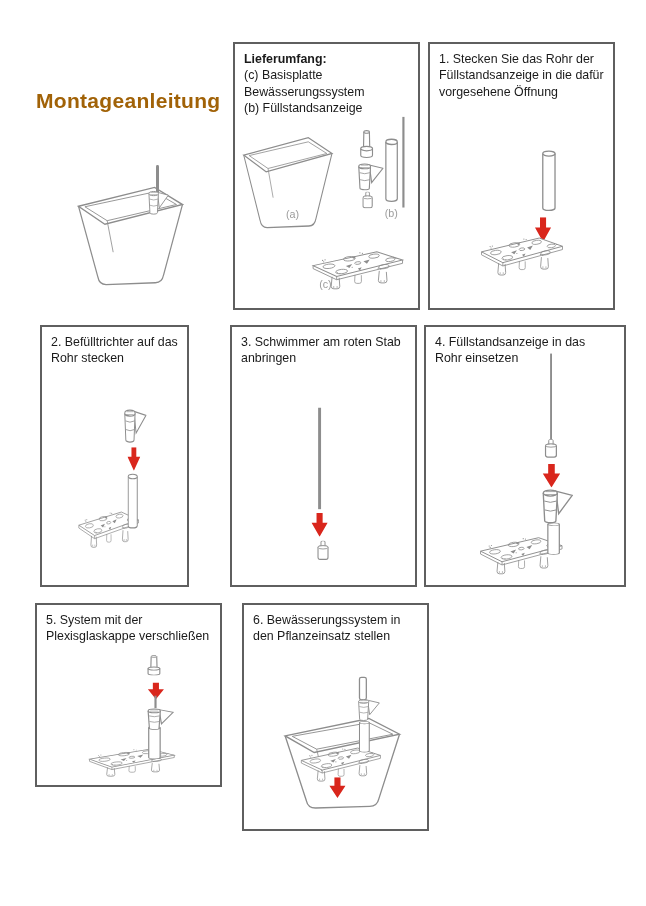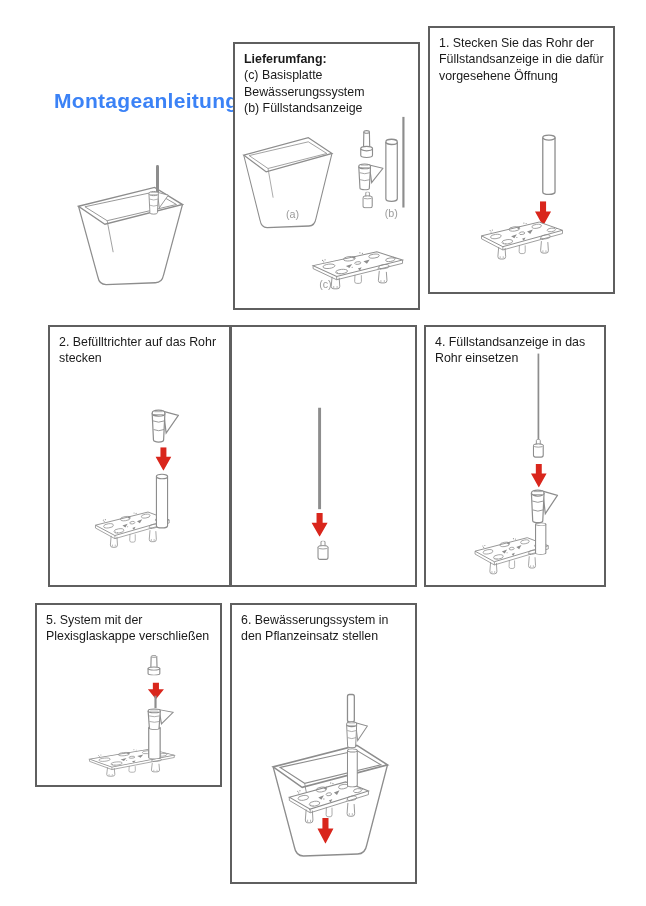--- a/index.html
+++ b/index.html
@@ -3,21 +3,21 @@
 <meta charset="utf-8">
 <style>
   html,body { margin:0; padding:0; background:#fff; }
   .page {
     position:relative; width:646px; height:906px; background:#fff;
     font-family:"Liberation Sans","DejaVu Sans",sans-serif; color:#141414;
     overflow:hidden;
   }
   .doc-title {
     position:absolute; left:36px; top:75px;
-    font-size:21px; font-weight:bold; letter-spacing:.3px; color:#3b82f6;margin-left:18px;
+    font-size:21px; font-weight:bold; letter-spacing:.3px; color:#a16207;
   }
   .panel {
     position:absolute; box-sizing:border-box; background:#fff;
     border:2px solid var(--border-gray,#5f5f5f);
   }
   .panel-textblock { position:relative; z-index:2; margin:0; padding:7px 9px 0 9px; }
   .panel-text, .delivery-line {
     margin:0; font-size:12.4px; line-height:1.32; color:#1a1a1a;
   }
   .delivery-heading { font-weight:bold; }
@@ -135,52 +135,55 @@
       <use href="#sym-funnel" x="124" y="119" width="28" height="30"></use>
       <use href="#sym-float" x="130" y="150" width="11" height="17"></use>
       <use href="#sym-tube" x="153" y="95" width="14" height="67"></use>
       <rect x="171" y="74" width="2.2" height="92" class="rod"></rect>
       <text class="part-label" x="153" y="176">(b)</text>
       <use href="#sym-plate" x="78" y="209" width="95" height="44"></use>
       <text class="part-label" x="86" y="248">(c)</text>
     </svg>
   </section>
 
-  <section class="panel" style="left:428px;top:26px;width:187px;height:268px">
+  <section class="panel" style="left:428px;top:42px;width:187px;height:268px">
     <div class="panel-textblock">
         <p class="panel-text">1. Stecken Sie das Rohr der Füllstandsanzeige in die dafür vorgesehene Öffnung</p>
       </div>
     <svg class="illus" viewBox="0 0 187 268" preserveAspectRatio="none">
       <use href="#sym-tube" x="114" y="107" width="15" height="64"></use>
       <use href="#sym-arrow" x="107" y="176" width="17" height="25" class="arrow-icon"></use>
       <use href="#sym-plate" x="51" y="195" width="86" height="44"></use>
     </svg>
   </section>
 
-  <section class="panel" style="left:48px;top:325px;width:183px;height:262px">
+  <section class="panel" style="left:40px;top:325px;width:149px;height:262px">
     <div class="panel-textblock">
         <p class="panel-text">2. Befülltrichter auf das Rohr stecken</p>
       </div>
     <svg class="illus" viewBox="0 0 187 262" preserveAspectRatio="none">
       <use href="#sym-funnel" x="104" y="81" width="31" height="37"></use>
       <use href="#sym-arrow" x="110" y="122" width="17" height="24" class="arrow-icon"></use>
       <use href="#sym-plate" x="46" y="186" width="80" height="42"></use>
       <use href="#sym-tube" x="110" y="148" width="14" height="58"></use>
     </svg>
   </section>
 
   <section class="panel" style="left:230px;top:325px;width:187px;height:262px">
+    <div class="panel-textblock">
+        <p class="panel-text">3. Schwimmer am roten Stab anbringen</p>
+      </div>
     <svg class="illus" viewBox="0 0 187 262" preserveAspectRatio="none">
       <rect x="88" y="82" width="3" height="103" class="rod"></rect>
       <use href="#sym-arrow" x="81" y="189" width="17" height="24" class="arrow-icon"></use>
       <use href="#sym-float" x="87" y="217" width="12" height="20"></use>
     </svg>
   </section>
 
-  <section class="panel" style="left:424px;top:325px;width:182px;height:262px">
+  <section class="panel" style="left:424px;top:325px;width:202px;height:262px">
     <div class="panel-textblock">
         <p class="panel-text">4. Füllstandsanzeige in das Rohr einsetzen</p>
       </div>
     <svg class="illus" viewBox="0 0 187 262" preserveAspectRatio="none">
       <rect x="117.2" y="27" width="1.8" height="88" class="rod"></rect>
       <use href="#sym-float" x="112" y="114" width="12" height="19"></use>
       <use href="#sym-arrow" x="110" y="139" width="17" height="24" class="arrow-icon"></use>
       <use href="#sym-plate" x="50" y="212" width="80" height="43"></use>
       <use href="#sym-tube" x="114" y="198" width="13" height="34"></use>
       <use href="#sym-funnel" x="108" y="162" width="31" height="38"></use>
@@ -194,21 +197,21 @@
     <svg class="illus" viewBox="0 0 187 260" preserveAspectRatio="none">
       <use href="#sym-cap" x="112" y="72" width="15" height="30"></use>
       <use href="#sym-arrow" x="113" y="112" width="17" height="24" class="arrow-icon"></use>
       <rect x="120" y="131" width="2.2" height="18" class="rod"></rect>
       <use href="#sym-plate" x="52" y="206" width="90" height="46"></use>
       <use href="#sym-tube" x="113" y="174" width="14" height="50"></use>
       <use href="#sym-funnel" x="111" y="147" width="29" height="34"></use>
     </svg>
   </section>
 
-  <section class="panel" style="left:230px;top:603px;width:187px;height:281px">
+  <section class="panel" style="left:242px;top:603px;width:187px;height:228px">
     <div class="panel-textblock">
         <p class="panel-text">6. Bewässerungssystem in den Pflanzeinsatz stellen</p>
       </div>
     <svg class="illus" viewBox="0 0 187 260" preserveAspectRatio="none">
       <use href="#sym-pot" x="37" y="126" width="127" height="125" class="fill-none"></use>
       <use href="#sym-plate" x="57" y="164" width="84" height="45"></use>
       <use href="#sym-arrow" x="87" y="200" width="17" height="24" class="arrow-icon"></use>
       <rect x="118" y="84" width="7" height="26" rx="2" fill="#fff" stroke="currentColor" stroke-width="1.3"></rect>
       <use href="#sym-funnel" x="115" y="107" width="24" height="28"></use>
       <use href="#sym-tube" x="117" y="134" width="12" height="38"></use>

